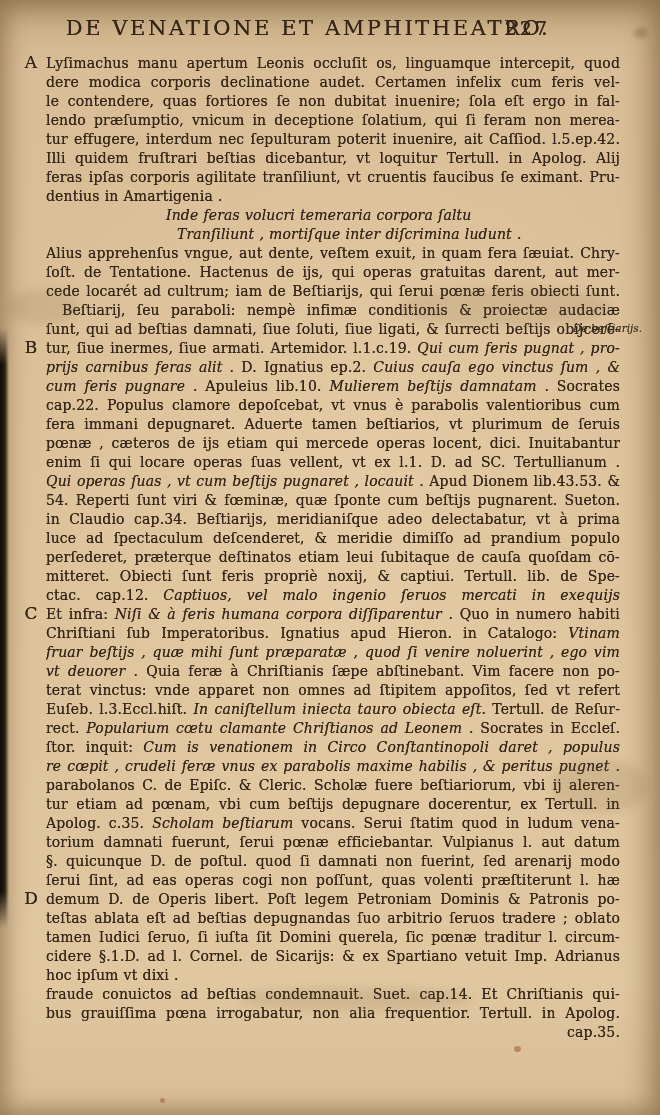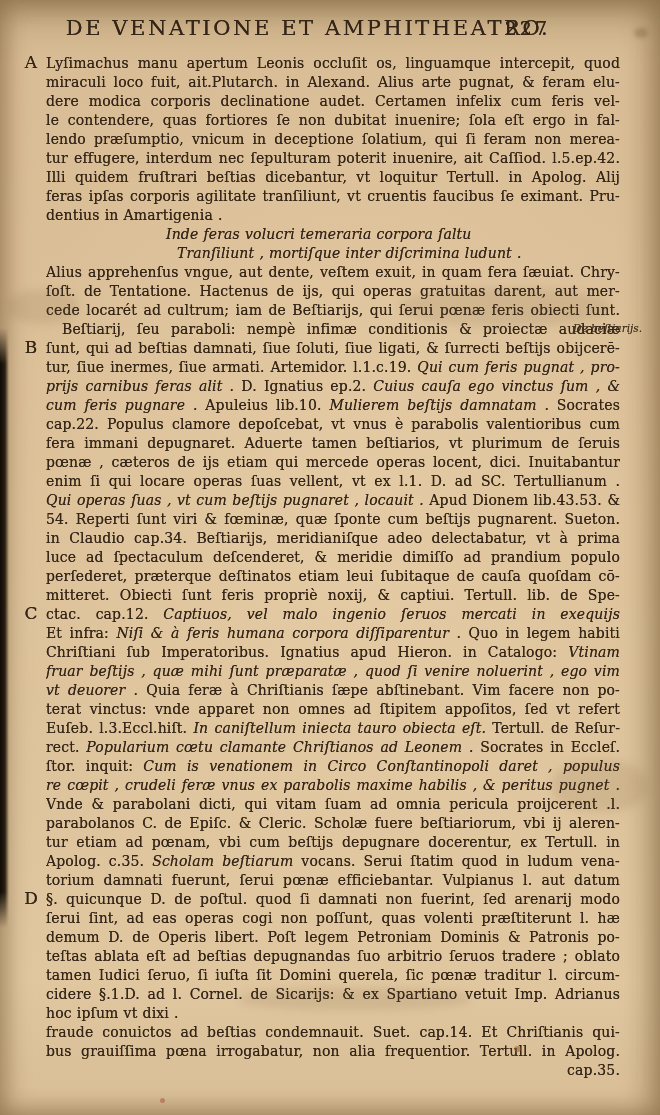--- a/index.html
+++ b/index.html
@@ -65,21 +65,20 @@
   <div class="spine-shadow"></div>
 
   <div class="header">
     <div class="header-title">DE VENATIONE ET AMPHITHEATRO.</div>
     <div class="page-number">227</div>
   </div>
 
   <div class="text-block">
     <div>
         <div class="line j"><span>Lyſimachus manu apertum Leonis occluſit os, linguamque intercepit, quod</span></div>
-        <div class="line j"><span>miraculi loco fuit, ait.Plutarch. in Alexand. Alius arte pugnat, &amp; feram elu-</span></div>
         <div class="line j"><span>dere modica corporis declinatione audet. Certamen infelix cum feris vel-</span></div>
         <div class="line j"><span>le contendere, quas fortiores ſe non dubitat inuenire; ſola eſt ergo in fal-</span></div>
         <div class="line j"><span>lendo præſumptio, vnicum in deceptione ſolatium, qui ſi feram non merea-</span></div>
         <div class="line j"><span>tur effugere, interdum nec ſepulturam poterit inuenire, ait Caſſiod. l.5.ep.42.</span></div>
         <div class="line j"><span>Illi quidem fruſtrari beſtias dicebantur, vt loquitur Tertull. in Apolog. Alij</span></div>
         <div class="line j"><span>feras ipſas corporis agilitate tranſiliunt, vt cruentis faucibus ſe eximant. Pru-</span></div>
         <div class="line l"><span>dentius in Amartigenia .</span></div>
         <div class="line l" style="padding-left: 120px;"><span class="it">Inde feras volucri temeraria corpora ſaltu</span></div>
         <div class="line l" style="padding-left: 131px;"><span class="it">Tranſiliunt , mortiſque inter diſcrimina ludunt .</span></div>
         <div class="line j"><span>Alius apprehenſus vngue, aut dente, veſtem exuit, in quam fera ſæuiat. Chry-</span></div>
@@ -94,30 +93,29 @@
         <div class="line j"><span>fera immani depugnaret. Aduerte tamen beſtiarios, vt plurimum de ſeruis</span></div>
         <div class="line j"><span>pœnæ , cæteros de ijs etiam qui mercede operas locent, dici. Inuitabantur</span></div>
         <div class="line j"><span>enim ſi qui locare operas ſuas vellent, vt ex l.1. D. ad SC. Tertullianum .</span></div>
         <div class="line j"><span class="it">Qui operas ſuas , vt cum beſtijs pugnaret , locauit .</span><span> Apud Dionem lib.43.53. &amp;</span></div>
         <div class="line j"><span>54. Reperti ſunt viri &amp; fœminæ, quæ ſponte cum beſtijs pugnarent. Sueton.</span></div>
         <div class="line j"><span>in Claudio cap.34. Beſtiarijs, meridianiſque adeo delectabatur, vt à prima</span></div>
         <div class="line j"><span>luce ad ſpectaculum deſcenderet, &amp; meridie dimiſſo ad prandium populo</span></div>
         <div class="line j"><span>perſederet, præterque deſtinatos etiam leui ſubitaque de cauſa quoſdam cō-</span></div>
         <div class="line j"><span>mitteret. Obiecti ſunt feris propriè noxij, &amp; captiui. Tertull. lib. de Spe-</span></div>
         <div class="line j"><span>ctac. cap.12. </span><span class="it">Captiuos, vel malo ingenio ſeruos mercati in exequijs immolabant .</span></div>
-        <div class="line j"><span>Et infra: </span><span class="it">Niſi &amp; à feris humana corpora diſſiparentur .</span><span> Quo in legem habiti</span></div>
+        <div class="line j"><span>Et infra: </span><span class="it">Niſi &amp; à feris humana corpora diſſiparentur .</span><span> Quo in numero habiti</span></div>
         <div class="line j"><span>Chriſtiani ſub Imperatoribus. Ignatius apud Hieron. in Catalogo: </span><span class="it">Vtinam</span></div>
         <div class="line j"><span class="it">fruar beſtijs , quæ mihi ſunt præparatæ , quod ſi venire noluerint , ego vim faciam</span></div>
         <div class="line j"><span class="it">vt deuorer .</span><span> Quia feræ à Chriſtianis ſæpe abſtinebant. Vim facere non po-</span></div>
         <div class="line j"><span>terat vinctus: vnde apparet non omnes ad ſtipitem appoſitos, ſed vt refert</span></div>
         <div class="line j"><span>Euſeb. l.3.Eccl.hiſt. </span><span class="it">In caniſtellum iniecta tauro obiecta eſt.</span><span> Tertull. de Reſur-</span></div>
         <div class="line j"><span>rect. </span><span class="it">Popularium cœtu clamante Chriſtianos ad Leonem .</span><span> Socrates in Eccleſ. hi-</span></div>
         <div class="line j"><span>ſtor. inquit: </span><span class="it">Cum is venationem in Circo Conſtantinopoli daret , populus clama-</span></div>
         <div class="line j"><span class="it">re cœpit , crudeli feræ vnus ex parabolis maxime habilis , &amp; peritus pugnet .</span></div>
-        <div class="line j"><span>Vnde &amp; parabolani dicti, qui vitam ſuam ad omnia pericula proijcerent .l.</span></div>
         <div class="line j"><span>parabolanos C. de Epiſc. &amp; Cleric. Scholæ fuere beſtiariorum, vbi ij aleren-</span></div>
         <div class="line j"><span>tur etiam ad pœnam, vbi cum beſtijs depugnare docerentur, ex Tertull. in</span></div>
         <div class="line j"><span>Apolog. c.35. </span><span class="it">Scholam beſtiarum</span><span> vocans. Serui ſtatim quod in ludum vena-</span></div>
         <div class="line j"><span>torium damnati fuerunt, ſerui pœnæ efficiebantar. Vulpianus l. aut datum</span></div>
         <div class="line j"><span>§. quicunque D. de poſtul. quod ſi damnati non fuerint, ſed arenarij modo</span></div>
         <div class="line j"><span>ſerui ſint, ad eas operas cogi non poſſunt, quas volenti præſtiterunt l. hæ</span></div>
         <div class="line j"><span>demum D. de Operis libert. Poſt legem Petroniam Dominis &amp; Patronis po-</span></div>
         <div class="line j"><span>teſtas ablata eſt ad beſtias depugnandas ſuo arbitrio ſeruos tradere ; oblato</span></div>
         <div class="line j"><span>tamen Iudici ſeruo, ſi iuſta ſit Domini querela, ſic pœnæ traditur l. circum-</span></div>
         <div class="line j"><span>cidere §.1.D. ad l. Cornel. de Sicarijs: &amp; ex Spartiano vetuit Imp. Adrianus</span></div>

